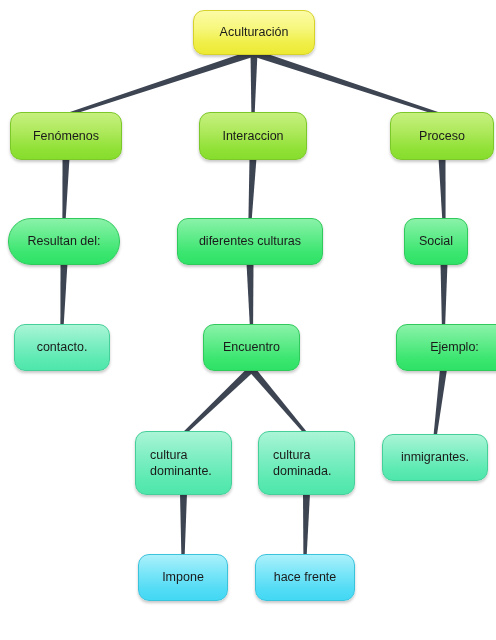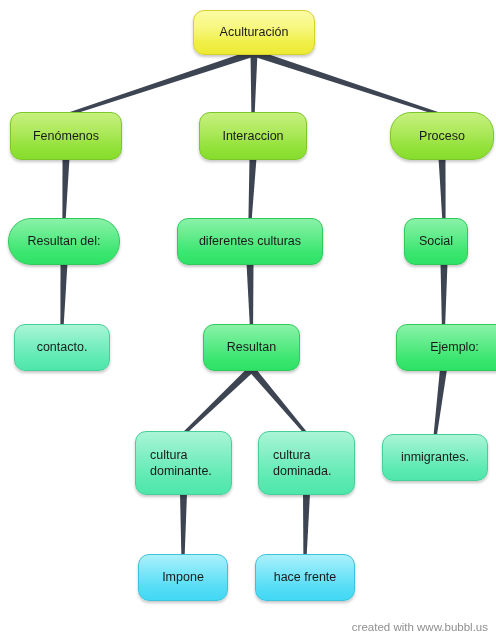--- a/index.html
+++ b/index.html
@@ -96,29 +96,28 @@
       <polygon points="249.08156564572081,366.46994559860025 182.3944300094724,432.84340370221724 184.6055699905276,435.15659629778276 253.91843435427919,371.53005440139975" fill="#3d4452"></polygon>
       <polygon points="248.8281480012081,371.2607978451316 305.2785819434094,435.0335075863459 307.7214180565906,432.9664924136541 254.1718519987919,366.7392021548684" fill="#3d4452"></polygon>
       <polygon points="440.0270274315022,368.56587842893776 433.4123553972581,436.80154442465727 436.5876446027419,437.19845557534273 446.9729725684978,369.43412157106224" fill="#3d4452"></polygon>
       <polygon points="180.00010680663425,492.9726570844268 181.40004882588994,556.9875003814523 184.59995117411006,557.0124996185477 186.99989319336575,493.0273429155732" fill="#3d4452"></polygon>
       <polygon points="303.00096090784723,492.9179912712777 303.40043927215874,556.9625102954412 306.59956072784126,557.0374897045588 309.99903909215277,493.0820087287223" fill="#3d4452"></polygon>
     </svg>
   <div id="nodes-layer">
       <div class="node c-yellow" style="left: 193px; top: 10px; width: 122px; height: 45px;"><span class="label">Aculturación</span></div>
       <div class="node c-lime" style="left: 10px; top: 112px; width: 112px; height: 48px;"><span class="label">Fenómenos</span></div>
       <div class="node c-lime" style="left: 199px; top: 112px; width: 108px; height: 48px; align-items: center;"><span class="label">Interaccion</span></div>
-      <div class="node c-lime" style="left: 390px; top: 112px; width: 104px; height: 48px; border-radius: 21px;"><span class="label">Proceso</span></div>
+      <div class="node c-lime" style="left: 390px; top: 112px; width: 104px; height: 48px;"><span class="label">Proceso</span></div>
       <div class="node c-green" style="left: 8px; top: 218px; width: 112px; height: 47px; border-radius: 23px;"><span class="label">Resultan del:</span></div>
       <div class="node c-green" style="left: 177px; top: 218px; width: 146px; height: 47px;"><span class="label">diferentes culturas</span></div>
       <div class="node c-green" style="left: 404px; top: 218px; width: 64px; height: 47px;"><span class="label">Social</span></div>
       <div class="node c-mint" style="left: 14px; top: 324px; width: 96px; height: 47px;"><span class="label">contacto.</span></div>
-      <div class="node c-green" style="left: 203px; top: 324px; width: 97px; height: 47px;"><span class="label">Resultan</span></div>
+      <div class="node c-green" style="left: 203px; top: 324px; width: 97px; height: 47px;"><span class="label">Encuentro</span></div>
       <div class="node c-green" style="left: 396px; top: 324px; width: 117px; height: 47px;"><span class="label">Ejemplo:</span></div>
       <div class="node c-mint" style="left: 135px; top: 431px; width: 97px; height: 64px;"><span class="label multiline">cultura
 dominante.</span></div>
       <div class="node c-mint" style="left: 258px; top: 431px; width: 97px; height: 64px;"><span class="label multiline">cultura
 dominada.</span></div>
       <div class="node c-mint" style="left: 382px; top: 434px; width: 106px; height: 47px;"><span class="label">inmigrantes.</span></div>
       <div class="node c-cyan" style="left: 138px; top: 554px; width: 90px; height: 47px;"><span class="label">Impone</span></div>
       <div class="node c-cyan" style="left: 255px; top: 554px; width: 100px; height: 47px; justify-content: center;"><span class="label">hace frente</span></div>
     </div>
-  <div id="credit">created with www.bubbl.us</div>
 </div>
 
 </body></html>

